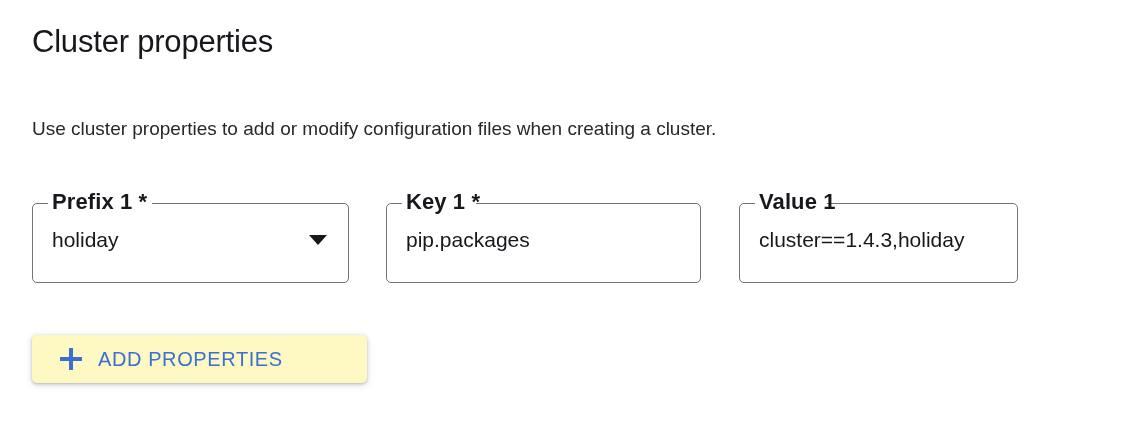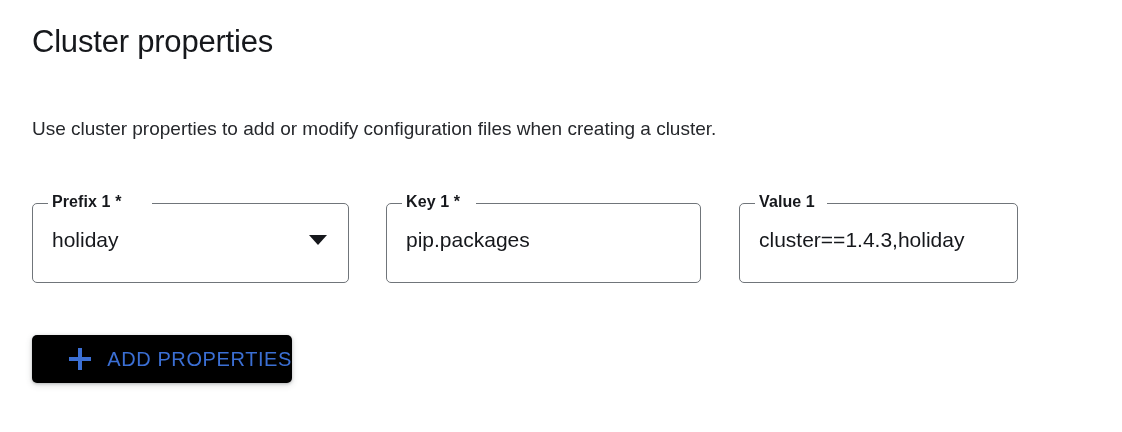--- a/index.html
+++ b/index.html
@@ -83,21 +83,21 @@
     top: -1px;
     left: 16px;
     height: 3px;
     background: #ffffff;
   }
 
   .field-label {
     position: absolute;
     top: -11px;
     left: 20px;
-    font-size: 16px;
+    font-size: 22px;
     font-weight: 700;
     line-height: 20px;
     color: #16181c;
     background: transparent;
     white-space: nowrap;
     letter-spacing: 0.1px;
   }
 
   .field-value {
     position: absolute;
@@ -130,33 +130,32 @@
   
   #field-prefix { left: 0px;   width: 317px; }
   #field-key    { left: 354px; width: 315px; padding-left: 12px; }
   #field-value  { left: 707px; width: 279px; }
 
   
   .add-button {
     position: absolute;
     left: 32px;
     top: 335px;
-    width: 260px;
+    width: 335px;
     height: 48px;
-    background: #000000;
+    background: #fef9c3;
     border: none;
     border-radius: 5px;
     box-shadow: 0 1px 3px rgba(60,64,67,0.30), 0 2px 6px 1px rgba(60,64,67,0.12);
     display: flex;
     align-items: center;
     padding: 0 0 0 28px;
     box-sizing: border-box;
     cursor: pointer;
     font-family: "Liberation Sans", sans-serif;
-    justify-content: flex-end;
   }
 
   .plus-icon {
     position: relative;
     width: 22px;
     height: 22px;
     flex: 0 0 auto;
     margin-right: 16px;
   }
   .plus-icon::before,

